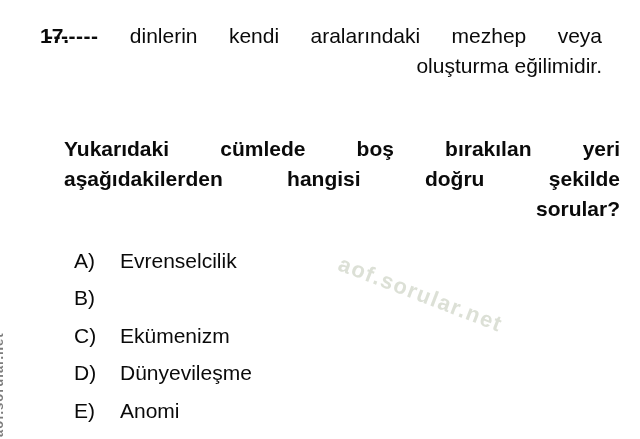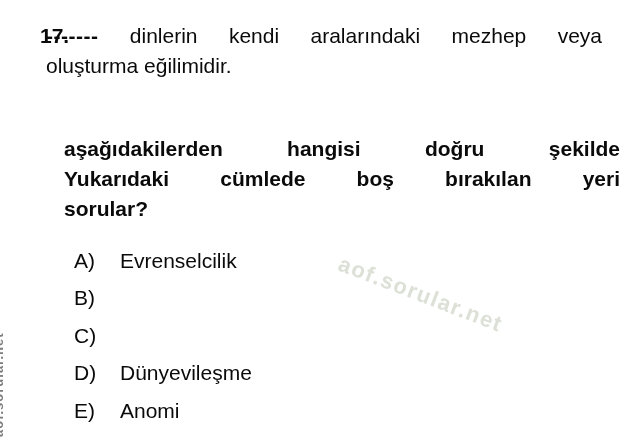--- a/index.html
+++ b/index.html
@@ -67,21 +67,21 @@
   }
   .q-stem {
     position: absolute;
     left: 64px;
     top: 134px;
     width: 556px;
     font-size: 21px;
     line-height: 30px;
     font-weight: 700;
   }
-  .line { white-space: normal; }
+  .line { white-space: normal; text-align: right; }
   .just {
     text-align: justify;
     text-align-last: justify;
   }
   .blank { font-weight: 700; letter-spacing: 0.5px; }
 
   
   .options {
     position: absolute;
     left: 74px;
@@ -114,35 +114,36 @@
 
   <div class="q-body">
     <div class="line just">
       <span class="blank">-------</span>
       <span>dinlerin kendi aralarındaki mezhep veya</span>
     </div>
     <div class="line">oluşturma eğilimidir.</div>
   </div>
 
   <div class="q-stem">
+    <div class="line just">Yukarıdaki cümlede boş bırakılan yeri</div>
     <div class="line just">aşağıdakilerden hangisi doğru şekilde</div>
-    <div class="line just">Yukarıdaki cümlede boş bırakılan yeri</div>
     <div class="line">sorular?</div>
   </div>
 
   <div class="options">
     <div class="opt">
       <span class="letter">A)</span>
       <span class="text">Evrenselcilik</span>
     </div>
     <div class="opt">
       <span class="letter">B)</span>
     </div>
     <div class="opt">
       <span class="letter">C)</span>
+      <span class="text">Ekümenizm</span>
     </div>
     <div class="opt">
       <span class="letter">D)</span>
       <span class="text">Dünyevileşme</span>
     </div>
     <div class="opt">
       <span class="letter">E)</span>
       <span class="text">Anomi</span>
     </div>
   </div>

